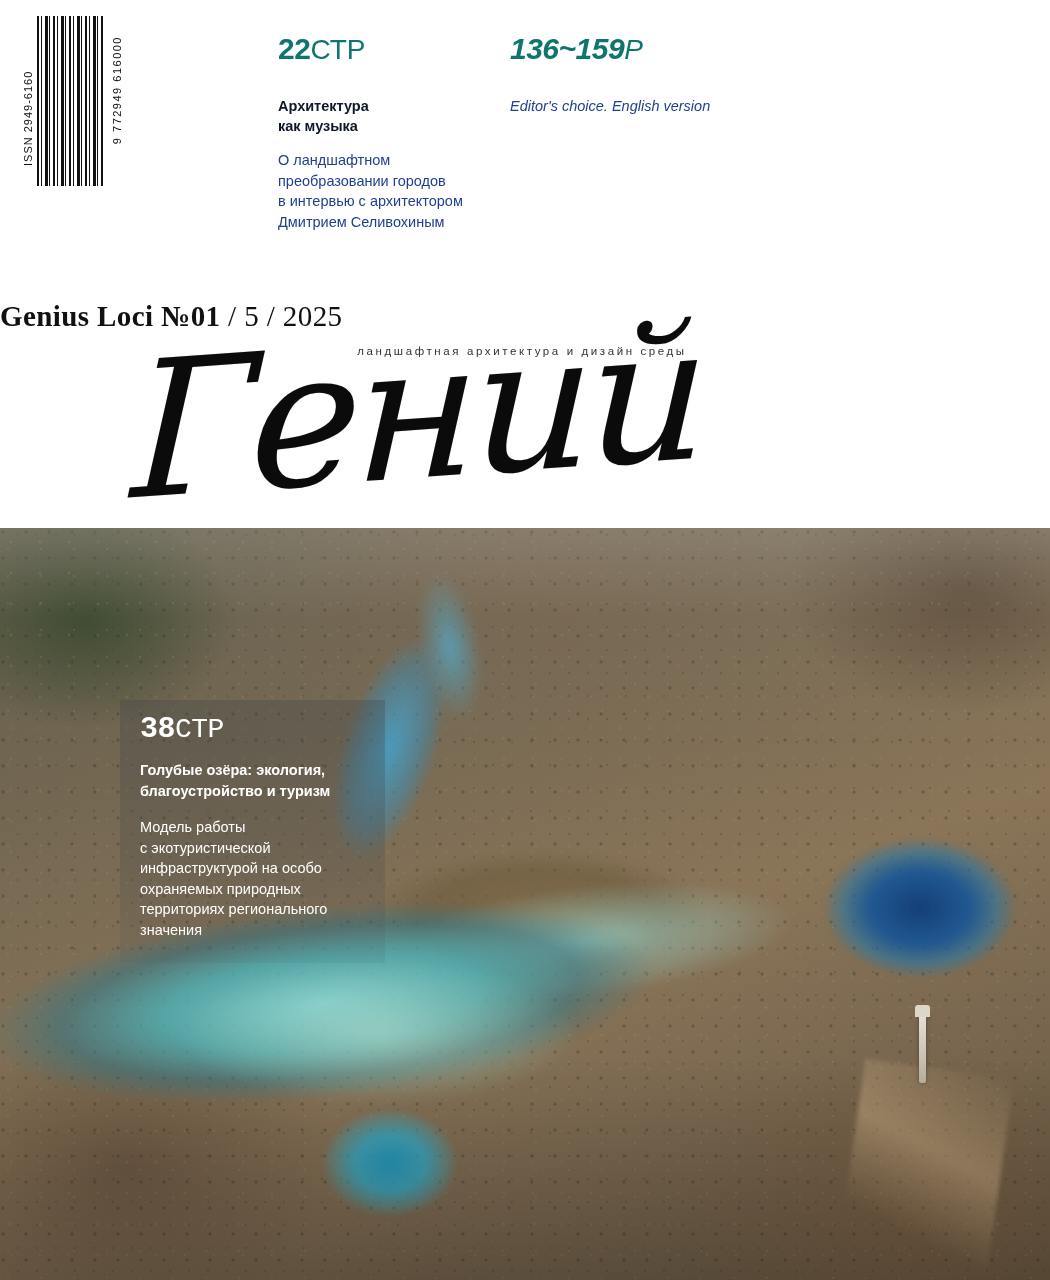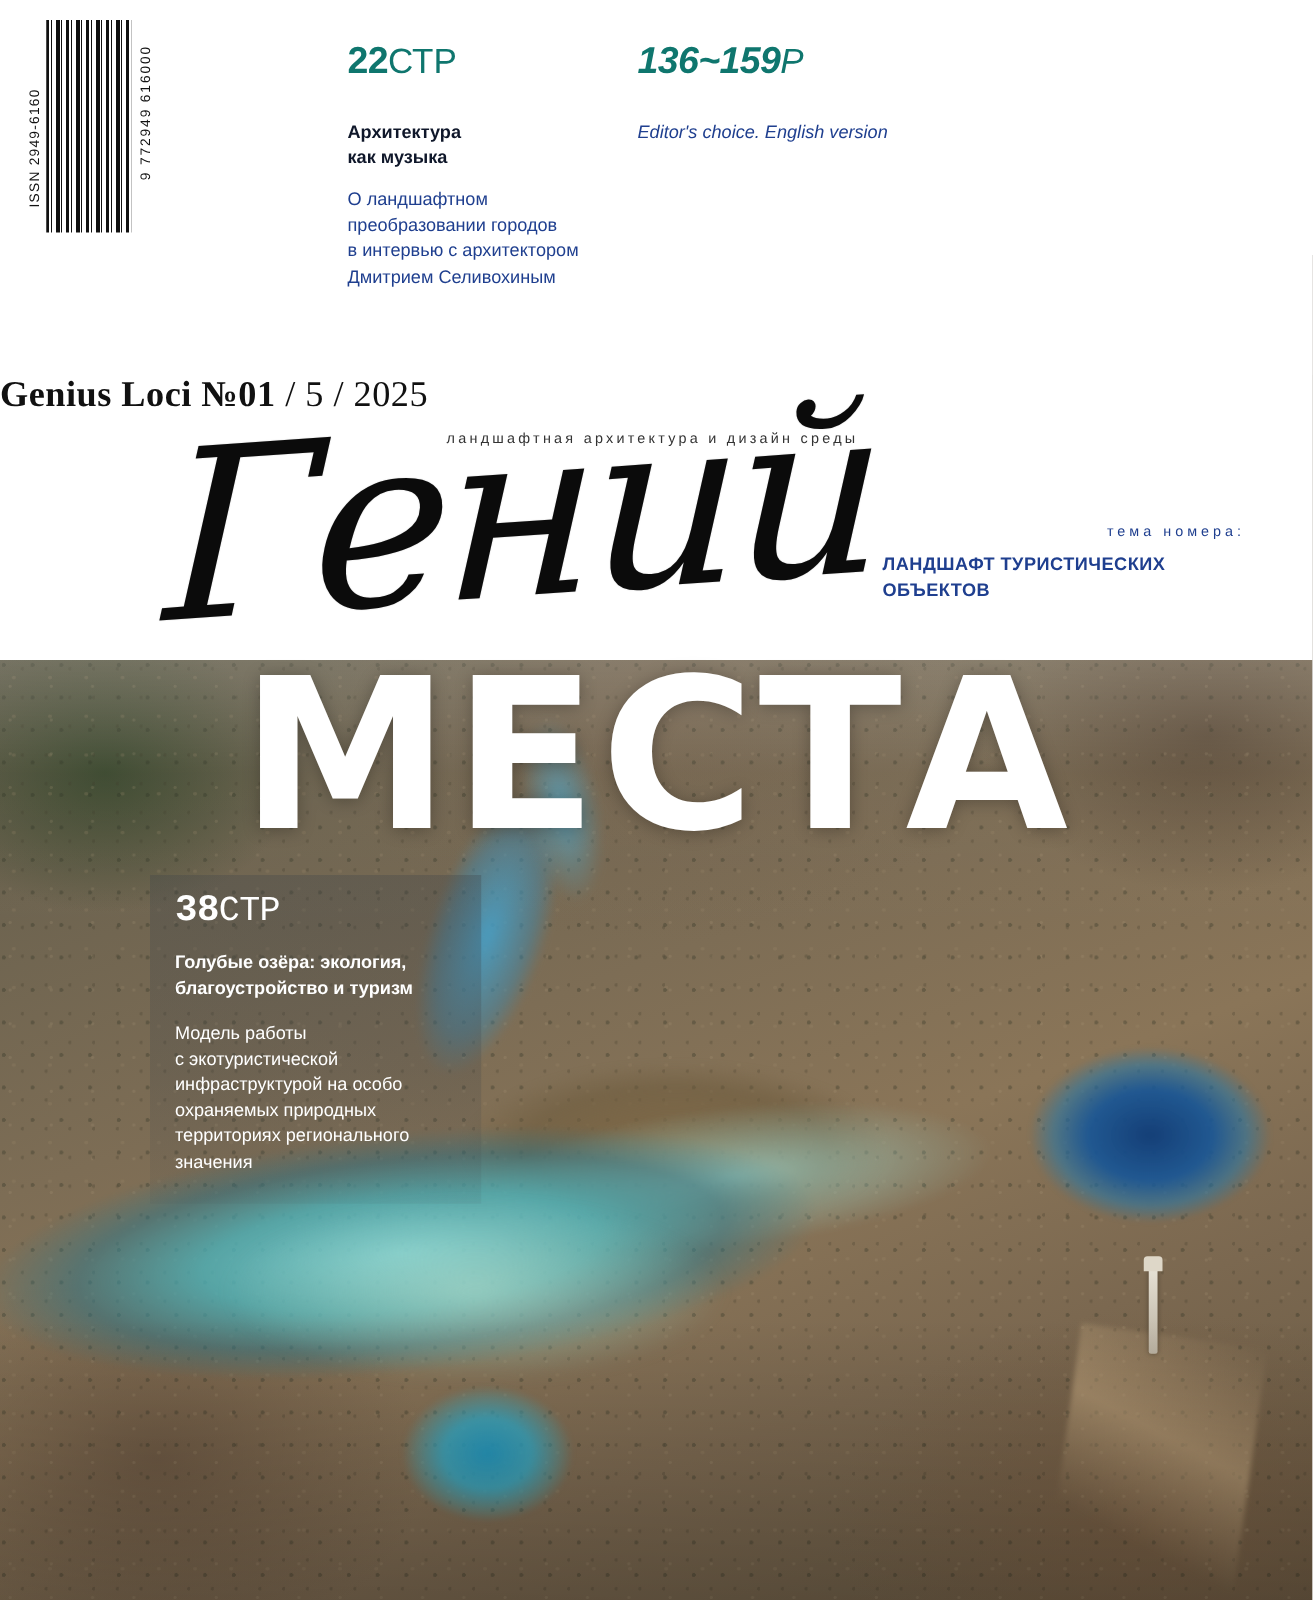--- a/index.html
+++ b/index.html
@@ -382,27 +382,21 @@
     </div>
 
   </div>
 
   <div class="genius-loci">
     <span>Genius Loci №01</span><span class="thin"> / 5 / 2025</span>
   </div>
   <div class="tagline">ландшафтная архитектура и дизайн среды</div>
 
   <div class="script-title">Гений</div>
-  <div class="mesta">МЕСТА</div>
-
-  <div class="theme">
-    <div class="theme-label">тема номера:</div>
-    <div class="theme-value">ЛАНДШАФТ ТУРИСТИЧЕСКИХ
-ОБЪЕКТОВ</div>
-  </div>
+
 
   <div class="feature">
     <div class="feature-num"><span>38</span><span class="pg">СТР</span></div>
     <div class="feature-title">Голубые озёра: экология,
 благоустройство и туризм</div>
     <div class="feature-body">Модель работы
 с экотуристической
 инфраструктурой на особо
 охраняемых природных
 территориях регионального

